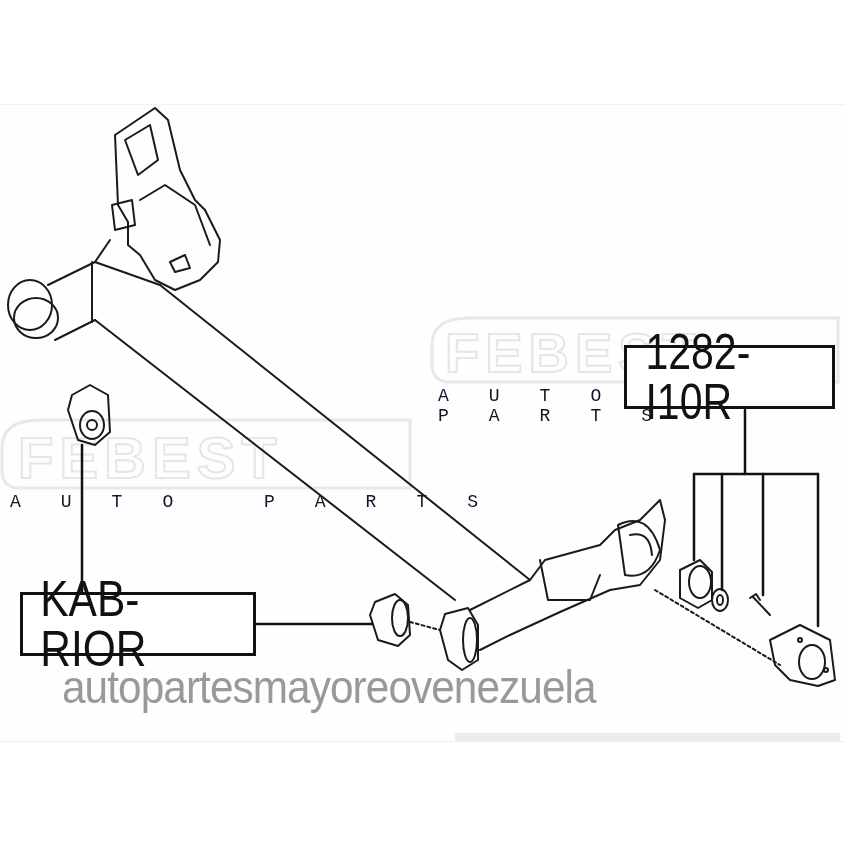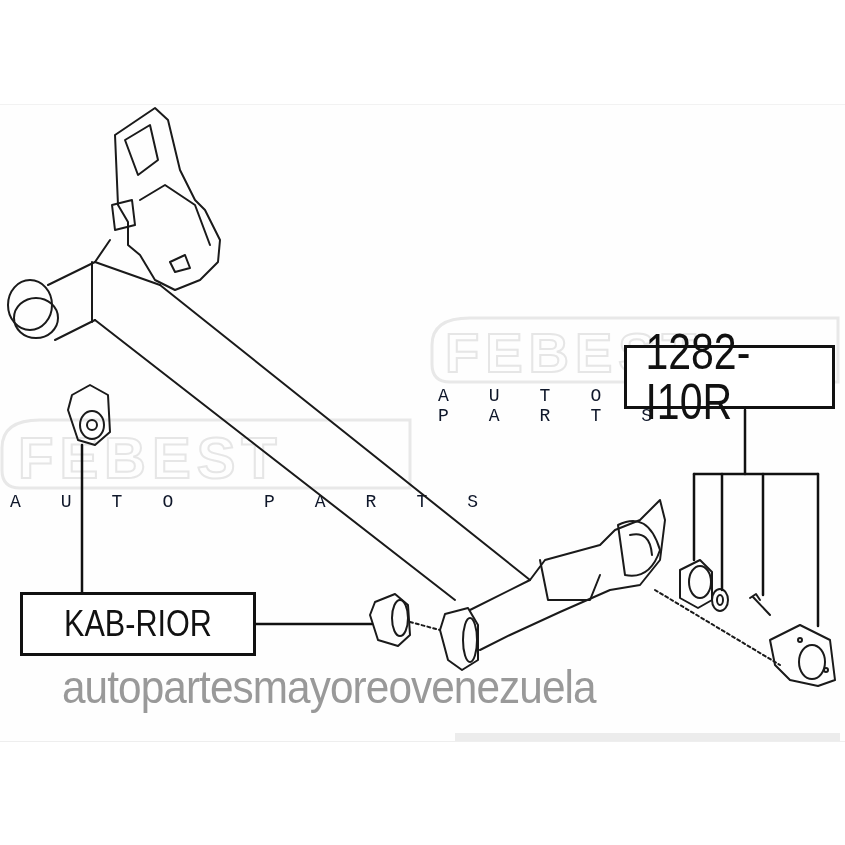--- a/index.html
+++ b/index.html
@@ -6,21 +6,21 @@
   body { width: 845px; height: 845px; position: relative; overflow: hidden; font-family: "Liberation Sans", sans-serif; }
   .panel { position: absolute; left: 0; top: 104px; width: 845px; height: 636px; background: #fefefe; border-top: 1px solid #f2f2f2; border-bottom: 1px solid #eeeeee; }
   .bottom-shade { position: absolute; left: 455px; top: 733px; width: 385px; height: 8px; background: #ececec; }
   svg.drawing { position: absolute; left: 0; top: 0; }
   .wm-text { position: absolute; font-family: "Liberation Sans", sans-serif; font-weight: bold; color: transparent; -webkit-text-stroke: 2px #e6e6e6; letter-spacing: 6px; }
   .wm-sub { position: absolute; font-family: Liberation Mono, monospace; color: #0f172a; letter-spacing: 40px; font-size: 18px; }
   .label-box { position: absolute; background: #fff; border: 3px solid #111; box-sizing: border-box; display: flex; align-items: center; justify-content: center; color: #111; font-family: "Liberation Sans", sans-serif; line-height: 1; }
   .label-box span { display: block; transform-origin: center; }
   #lbl-right { left: 624px; top: 345px; width: 211px; height: 64px; font-size: 50px; justify-content: flex-end; }
   #lbl-right span { transform: scaleX(0.82); }
-  #lbl-left { left: 20px; top: 592px; width: 236px; height: 64px; font-size: 36px; }
+  #lbl-left { left: 20px; top: 592px; width: 236px; height: 64px; font-size: 50px; }
   #lbl-left span { transform: scaleX(0.85); }
   .site { position: absolute; left: 62px; top: 660px; font-size: 46px; color: #999999; letter-spacing: -1px; font-family: "Liberation Sans", sans-serif; transform: scaleX(0.92); transform-origin: left top; }
 </style>
 </head>
 <body>
 
 <div class="panel"></div>
 <div class="bottom-shade"></div>
 
 <div>

